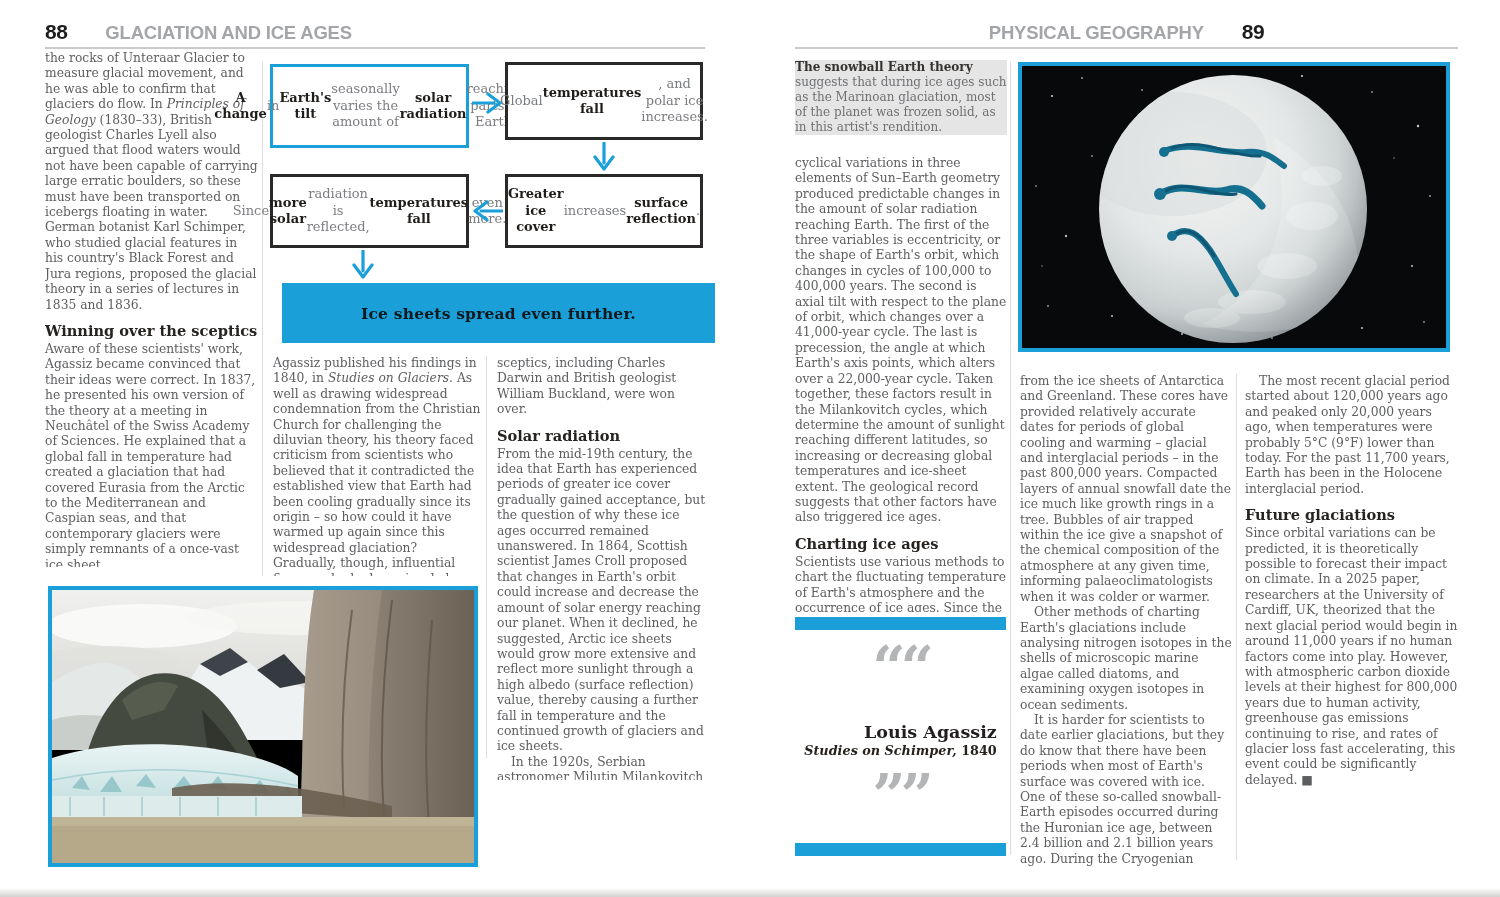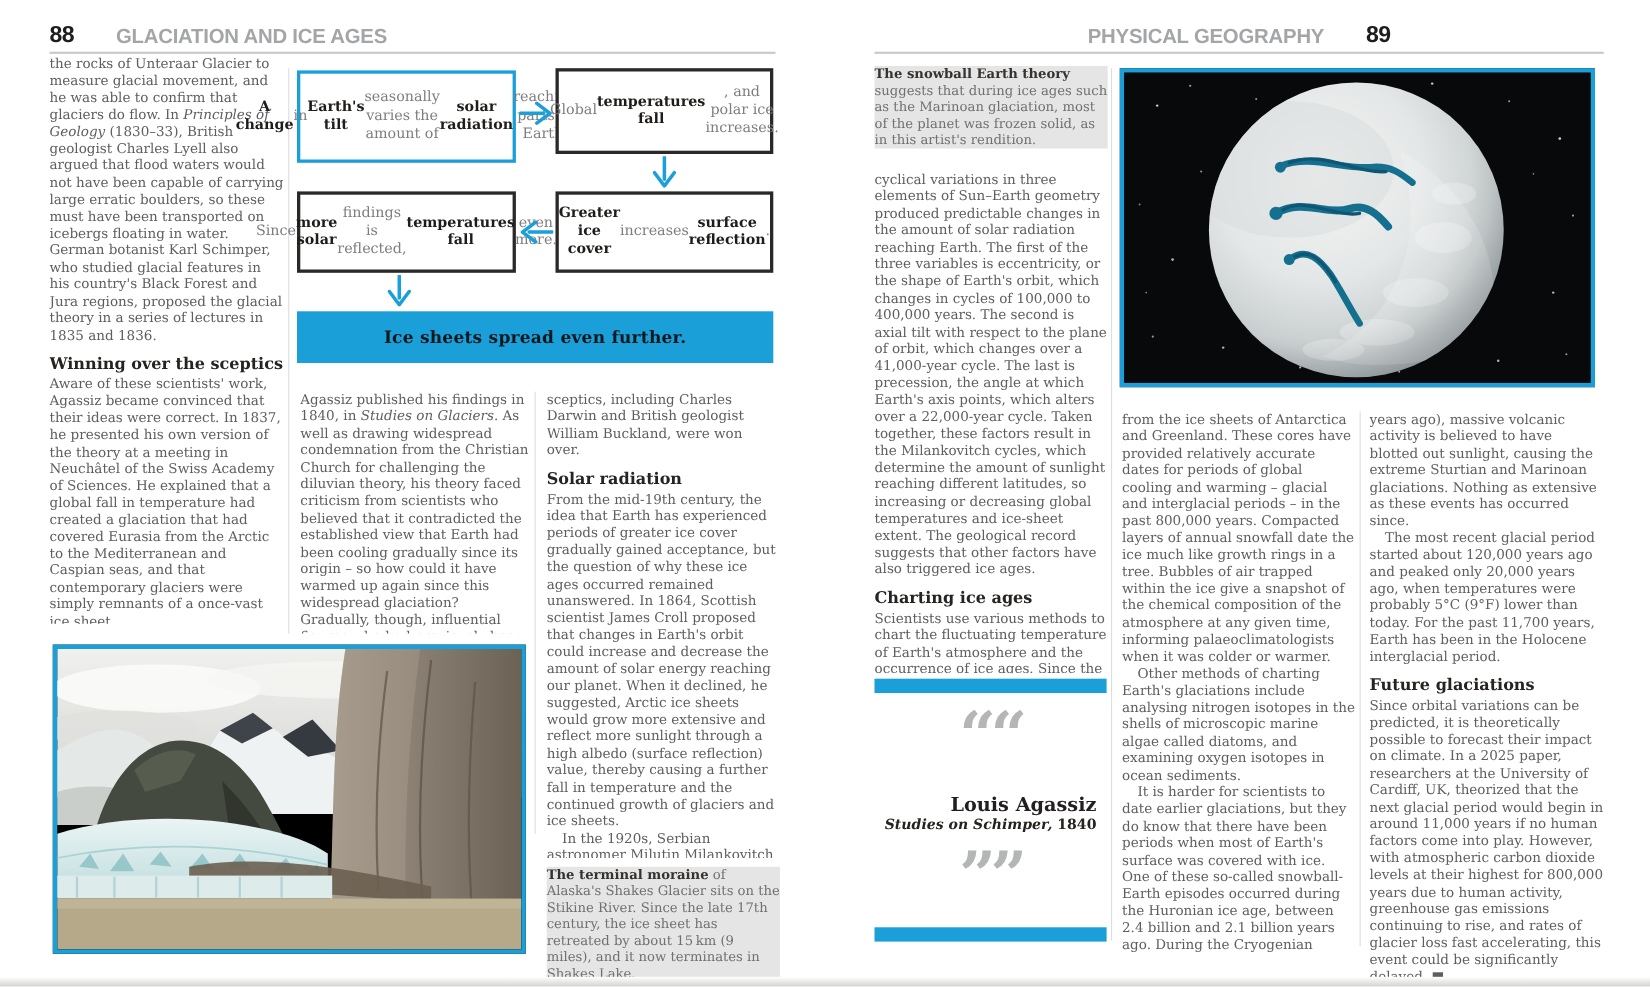--- a/index.html
+++ b/index.html
@@ -93,54 +93,53 @@
       </div>
     <div class="dbox" style="left:235px; top:112px; width:198px; height:74px;">
         <span class="b">Greater ice cover</span>
         <span> increases </span>
         <span class="b">surface reflection</span>
         <span>.</span>
       </div>
     <div class="dbox" style="left:0; top:112px; width:199px; height:74px;">
         <span>Since </span>
         <span class="b">more solar</span>
-        <span> findings is reflected, </span>
+        <span> radiation is reflected, </span>
         <span class="b">temperatures fall</span>
         <span> even more.</span>
       </div>
 
     <svg class="arrow" style="left:202px; top:30px;" width="31" height="22" viewBox="0 0 31 22">
       <path d="M1,11 H22 M16,2 L28,11 L16,20" fill="none" stroke="#1b9fd8" stroke-width="3.2" stroke-linecap="round" stroke-linejoin="round"></path>
     </svg>
     <svg class="arrow" style="left:323px; top:80px;" width="22" height="30" viewBox="0 0 22 30">
       <path d="M11,1 V21 M2,15 L11,27 L20,15" fill="none" stroke="#1b9fd8" stroke-width="3.2" stroke-linecap="round" stroke-linejoin="round"></path>
     </svg>
     <svg class="arrow" style="left:202px; top:138px;" width="31" height="22" viewBox="0 0 31 22">
       <path d="M30,11 H9 M15,2 L3,11 L15,20" fill="none" stroke="#1b9fd8" stroke-width="3.2" stroke-linecap="round" stroke-linejoin="round"></path>
     </svg>
     <svg class="arrow" style="left:82px; top:188px;" width="22" height="30" viewBox="0 0 22 30">
       <path d="M11,1 V21 M2,15 L11,27 L20,15" fill="none" stroke="#1b9fd8" stroke-width="3.2" stroke-linecap="round" stroke-linejoin="round"></path>
     </svg>
 
-    <div class="banner" style="left:0; top:221px; width:433px; height:47px;">Ice sheets spread even further.</div>
+    <div class="banner" style="left:12px; top:221px; width:433px; height:60px;">Ice sheets spread even further.</div>
   </div>
 
   <div class="abs bt clip" style="left:273px; top:356px; width:209px; height:220px;">
     <p><span>Agassiz published his findings in 1840, in </span><span class="i">Studies on Glaciers</span><span>. As well as drawing widespread condemnation from the Christian Church for challenging the diluvian theory, his theory faced criticism from scientists who believed that it contradicted the established view that Earth had been cooling gradually since its origin – so how could it have warmed up again since this widespread glaciation? Gradually, though, influential figures who had previously been</span></p>
   </div>
 
   <div class="abs vrule" style="left:486px; top:356px; height:402px;"></div>
 
   <div class="abs bt clip" style="left:497px; top:356px; width:211px; height:424px;">
     <p>sceptics, including Charles Darwin and British geologist William Buckland, were won over.</p>
     <div class="sub">Solar radiation</div>
     <p>From the mid-19th century, the idea that Earth has experienced periods of greater ice cover gradually gained acceptance, but the question of why these ice ages occurred remained unanswered. In 1864, Scottish scientist James Croll proposed that changes in Earth's orbit could increase and decrease the amount of solar energy reaching our planet. When it declined, he suggested, Arctic ice sheets would grow more extensive and reflect more sunlight through a high albedo (surface reflection) value, thereby causing a further fall in temperature and the continued growth of glaciers and ice sheets.</p>
     <p class="indent">In the 1920s, Serbian astronomer Milutin Milankovitch quantified Croll's hypothesis. He proposed that</p>
   </div>
-  <div class="abs caption" style="left:497px; top:788px; width:212px;"><span class="b">The terminal moraine</span><span> of Alaska's Shakes Glacier sits on the Stikine River. Since the late 17th century, the ice sheet has retreated by about 15 km (9 miles), and it now terminates in Shakes Lake.</span></div>
 
   <div class="frame" style="left:48px; top:586px; width:430px; height:281px;">
     <svg width="422" height="273" viewBox="0 0 422 273" preserveAspectRatio="none">
       <defs>
         <linearGradient id="sky" x1="0" y1="0" x2="0" y2="1">
           <stop offset="0" stop-color="#f0f0ee"></stop>
             <stop offset="1" stop-color="#d5d6d2"></stop>
         </linearGradient>
         <linearGradient id="cliff" x1="0" y1="0" x2="1" y2="0">
           <stop offset="0" stop-color="#a3978a"></stop>
@@ -291,20 +290,19 @@
 
   <div class="abs bt clip" style="left:1020px; top:374px; width:213px; height:492px;">
     <p>from the ice sheets of Antarctica and Greenland. These cores have provided relatively accurate dates for periods of global cooling and warming – glacial and interglacial periods – in the past 800,000 years. Compacted layers of annual snowfall date the ice much like growth rings in a tree. Bubbles of air trapped within the ice give a snapshot of the chemical composition of the atmosphere at any given time, informing palaeoclimatologists when it was colder or warmer.</p>
     <p class="indent">Other methods of charting Earth's glaciations include analysing nitrogen isotopes in the shells of microscopic marine algae called diatoms, and examining oxygen isotopes in ocean sediments.</p>
     <p class="indent">It is harder for scientists to date earlier glaciations, but they do know that there have been periods when most of Earth's surface was covered with ice. One of these so-called snowball-Earth episodes occurred during the Huronian ice age, between 2.4 billion and 2.1 billion years ago. During the Cryogenian period (750–600 million</p>
   </div>
 
   <div class="abs vrule" style="left:1236px; top:374px; height:486px;"></div>
 
   <div class="abs bt clip" style="left:1245px; top:374px; width:214px; height:516px;">
-    <p>years ago), massive volcanic activity is believed to have blotted out sunlight, causing the extreme Sturtian and Marinoan glaciations. Nothing as extensive as these events has occurred since.</p>
     <p class="indent">The most recent glacial period started about 120,000 years ago and peaked only 20,000 years ago, when temperatures were probably 5°C (9°F) lower than today. For the past 11,700 years, Earth has been in the Holocene interglacial period.</p>
     <div class="sub">Future glaciations</div>
     <p>Since orbital variations can be predicted, it is theoretically possible to forecast their impact on climate. In a 2025 paper, researchers at the University of Cardiff, UK, theorized that the next glacial period would begin in around 11,000 years if no human factors come into play. However, with atmospheric carbon dioxide levels at their highest for 800,000 years due to human activity, greenhouse gas emissions continuing to rise, and rates of glacier loss fast accelerating, this event could be significantly delayed. ■</p>
   </div>
 
   <div class="bottom-edge"></div>
 </div>
 
 </body></html>

